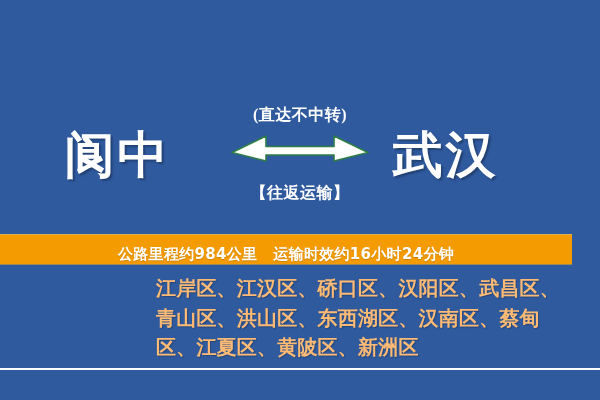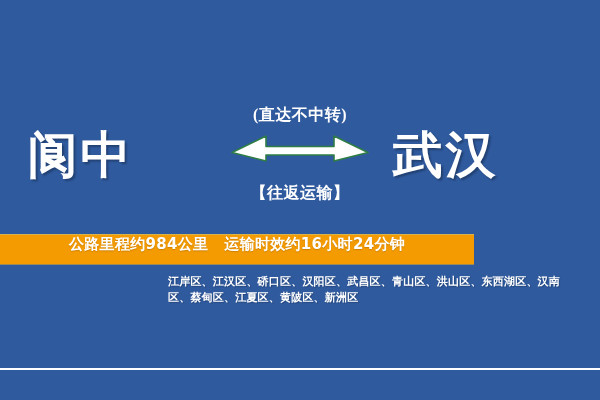--- a/index.html
+++ b/index.html
@@ -123,21 +123,21 @@
     font-family:"DejaVu Sans","Liberation Sans", sans-serif;
     font-size:50px;
     font-weight:bold;
     color:#ffffff;
     letter-spacing:3px;
     text-shadow:2px 2px 2px rgba(0,0,0,0.28);
     width:180px;
     text-align:center;
     line-height:1;
   }
-  .city.left  { text-align:left; }
+  .city.left  { text-align:center; }
   .city.right { text-align:left; }
 
   .mid {
     width:185px;
     display:flex;
     flex-direction:column;
     align-items:center;
     justify-content:center;
   }
   .mid-top {
@@ -157,24 +157,24 @@
     letter-spacing:0.5px;
     margin-top:19px;
     white-space:nowrap;
   }
   .arrow-svg { display:block; }
 
   
   .infobar {
     position:absolute;
     left:0; top:234px;
-    width:474px; height:31px;
+    width:572px; height:31px;
     background:#f39b00;
     display:flex;
-    align-items:flex-start;
+    align-items:flex-end;
     justify-content:center;
     border-top:1px solid #d8b24a;
     border-bottom:1px solid #9a8a55;
   }
   .infobar-text {
     font-family:"DejaVu Sans","Liberation Sans", sans-serif;
     font-size:15px;
     font-weight:bold;
     color:#ffffff;
     letter-spacing:0.3px;
@@ -185,26 +185,26 @@
 
   
   .areas {
     position:absolute;
     left:0; top:265px;
     width:600px; height:135px;
     background:#2f5a9e;
   }
   .areas-text {
     position:absolute;
-    left:168px; top:9px;
+    left:156px; top:9px;
     width:414px;
     font-family:"DejaVu Sans","Liberation Sans", sans-serif;
-    font-size:11px;
-    font-weight:bold;
-    color:#ffffff;
+    font-size:20px;
+    font-weight:bold;
+    color:#fdba74;
     line-height:1.48;
     letter-spacing:0.2px;
     text-shadow:1px 1px 1px rgba(0,0,0,0.22);
   }
   .bottom-line {
     position:absolute;
     left:0; top:103px;
     width:600px; height:2px;
     background:#ffffff;
   }

